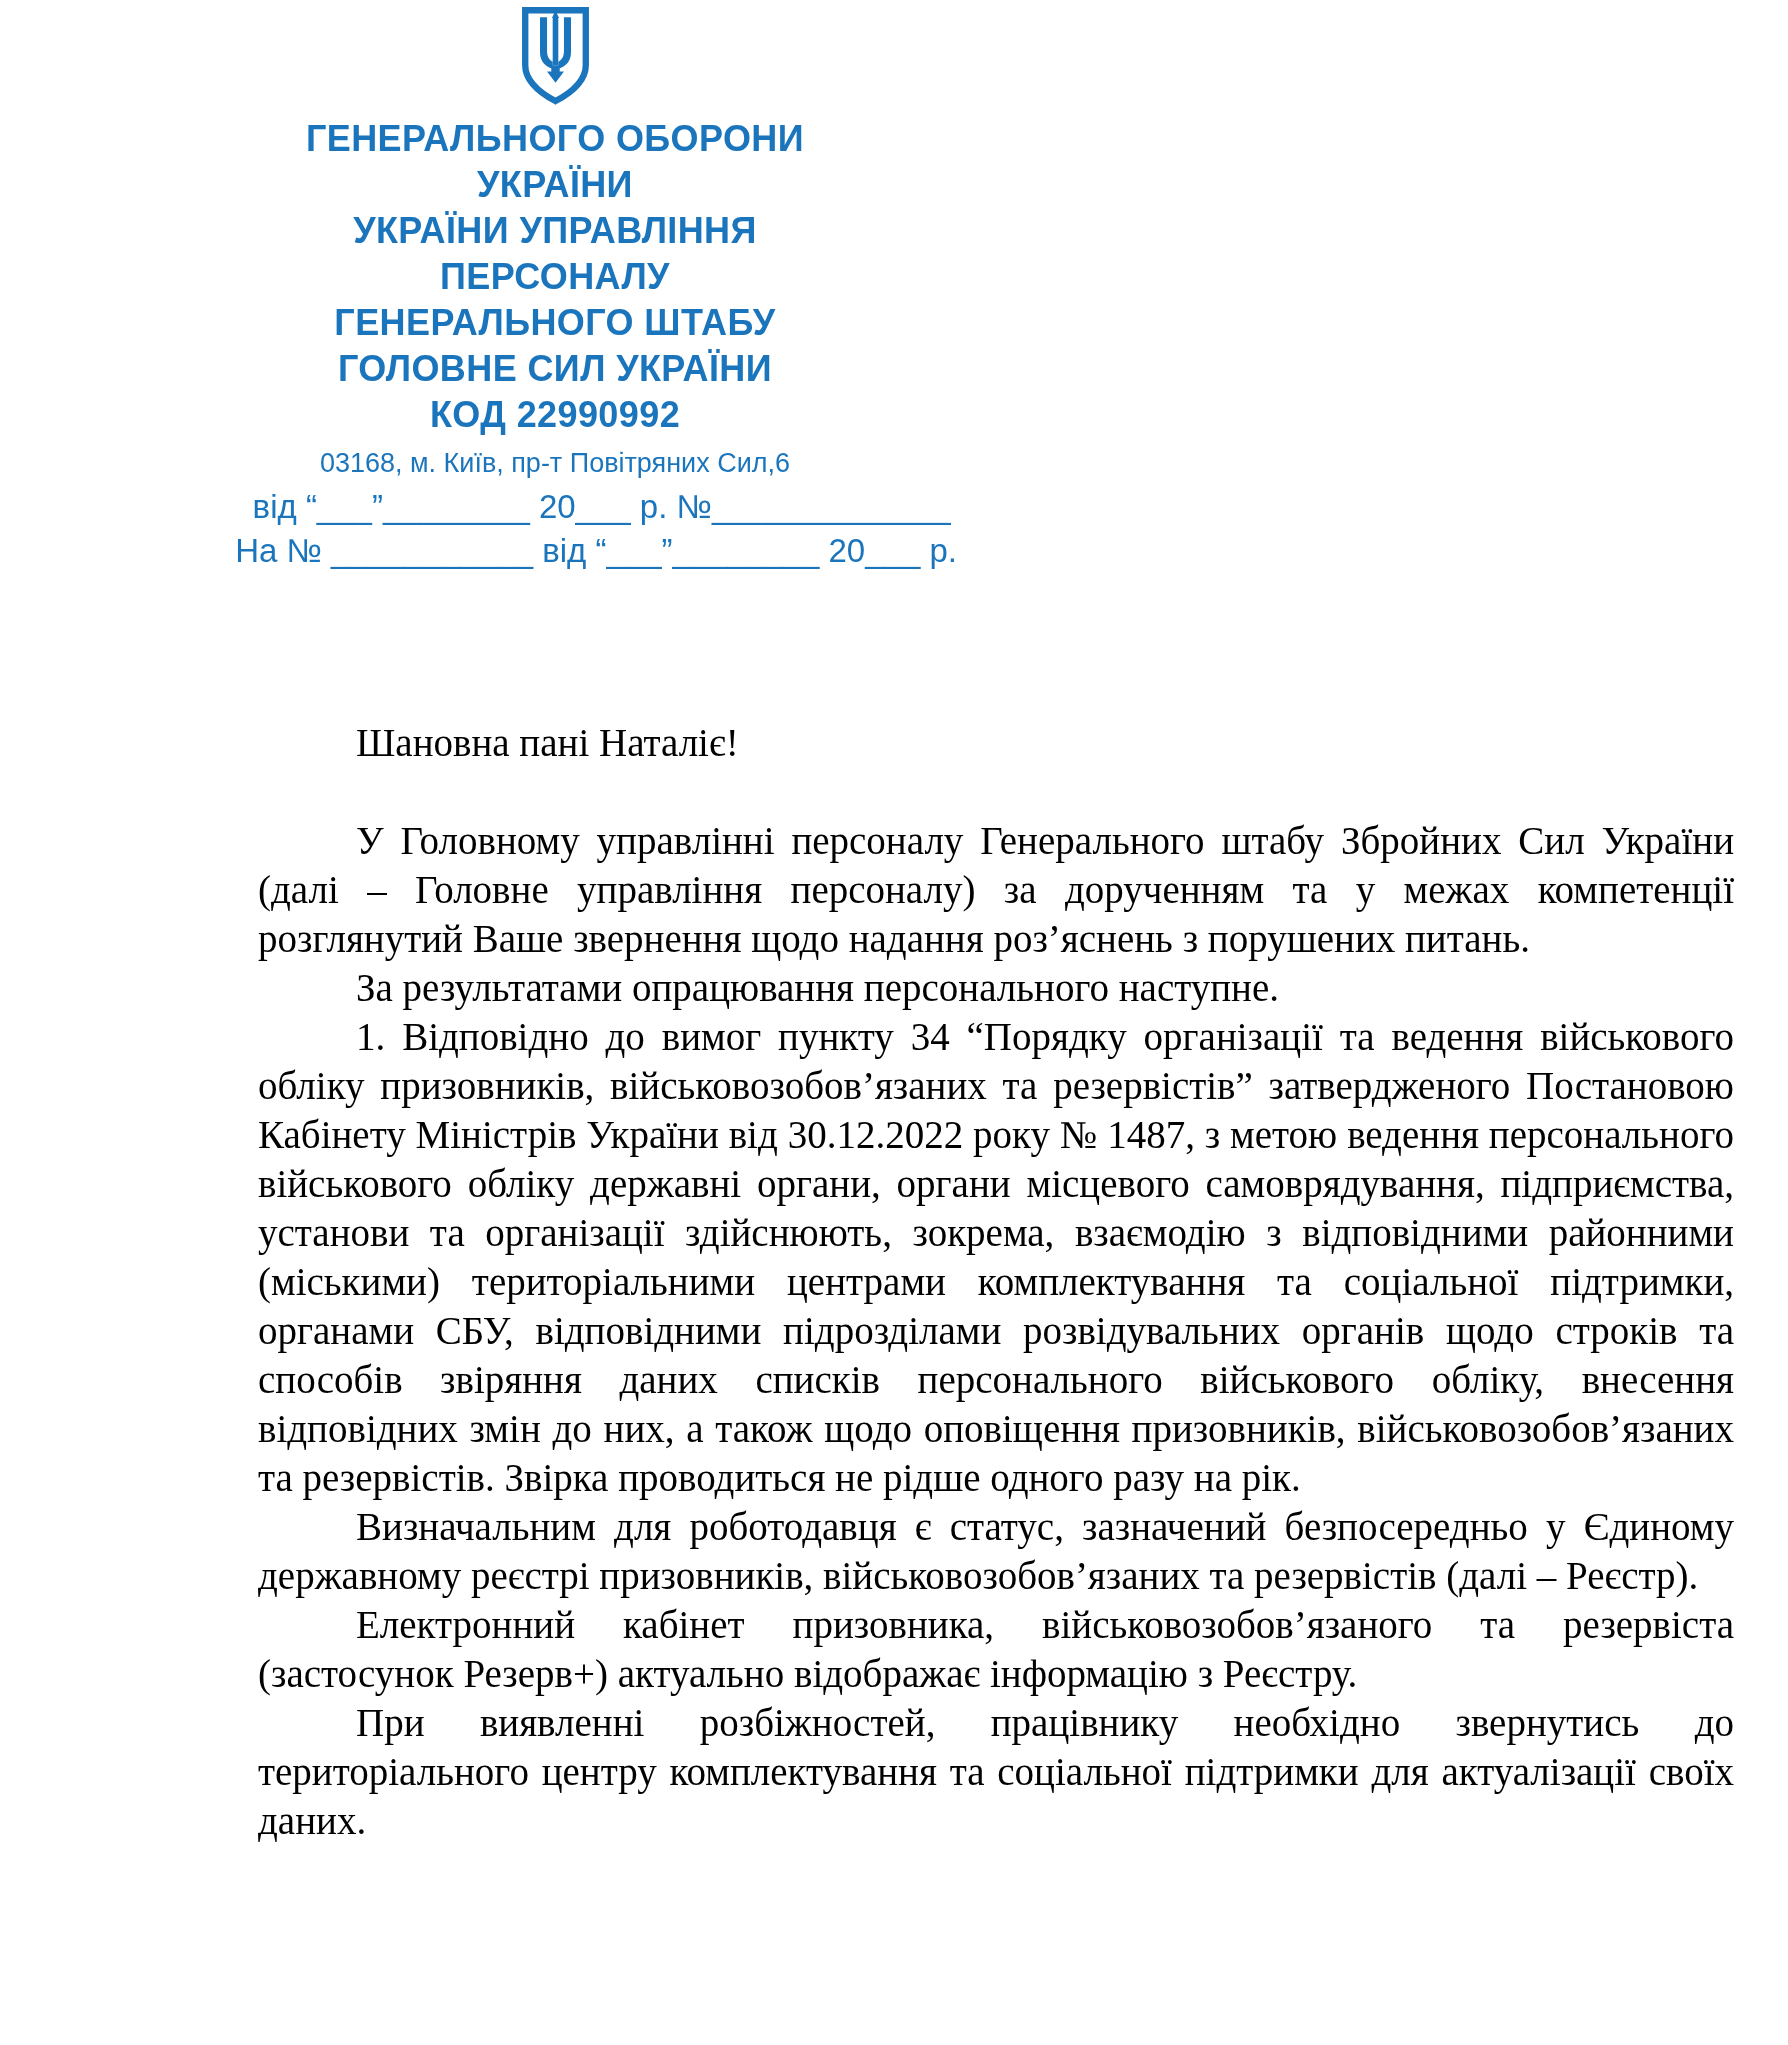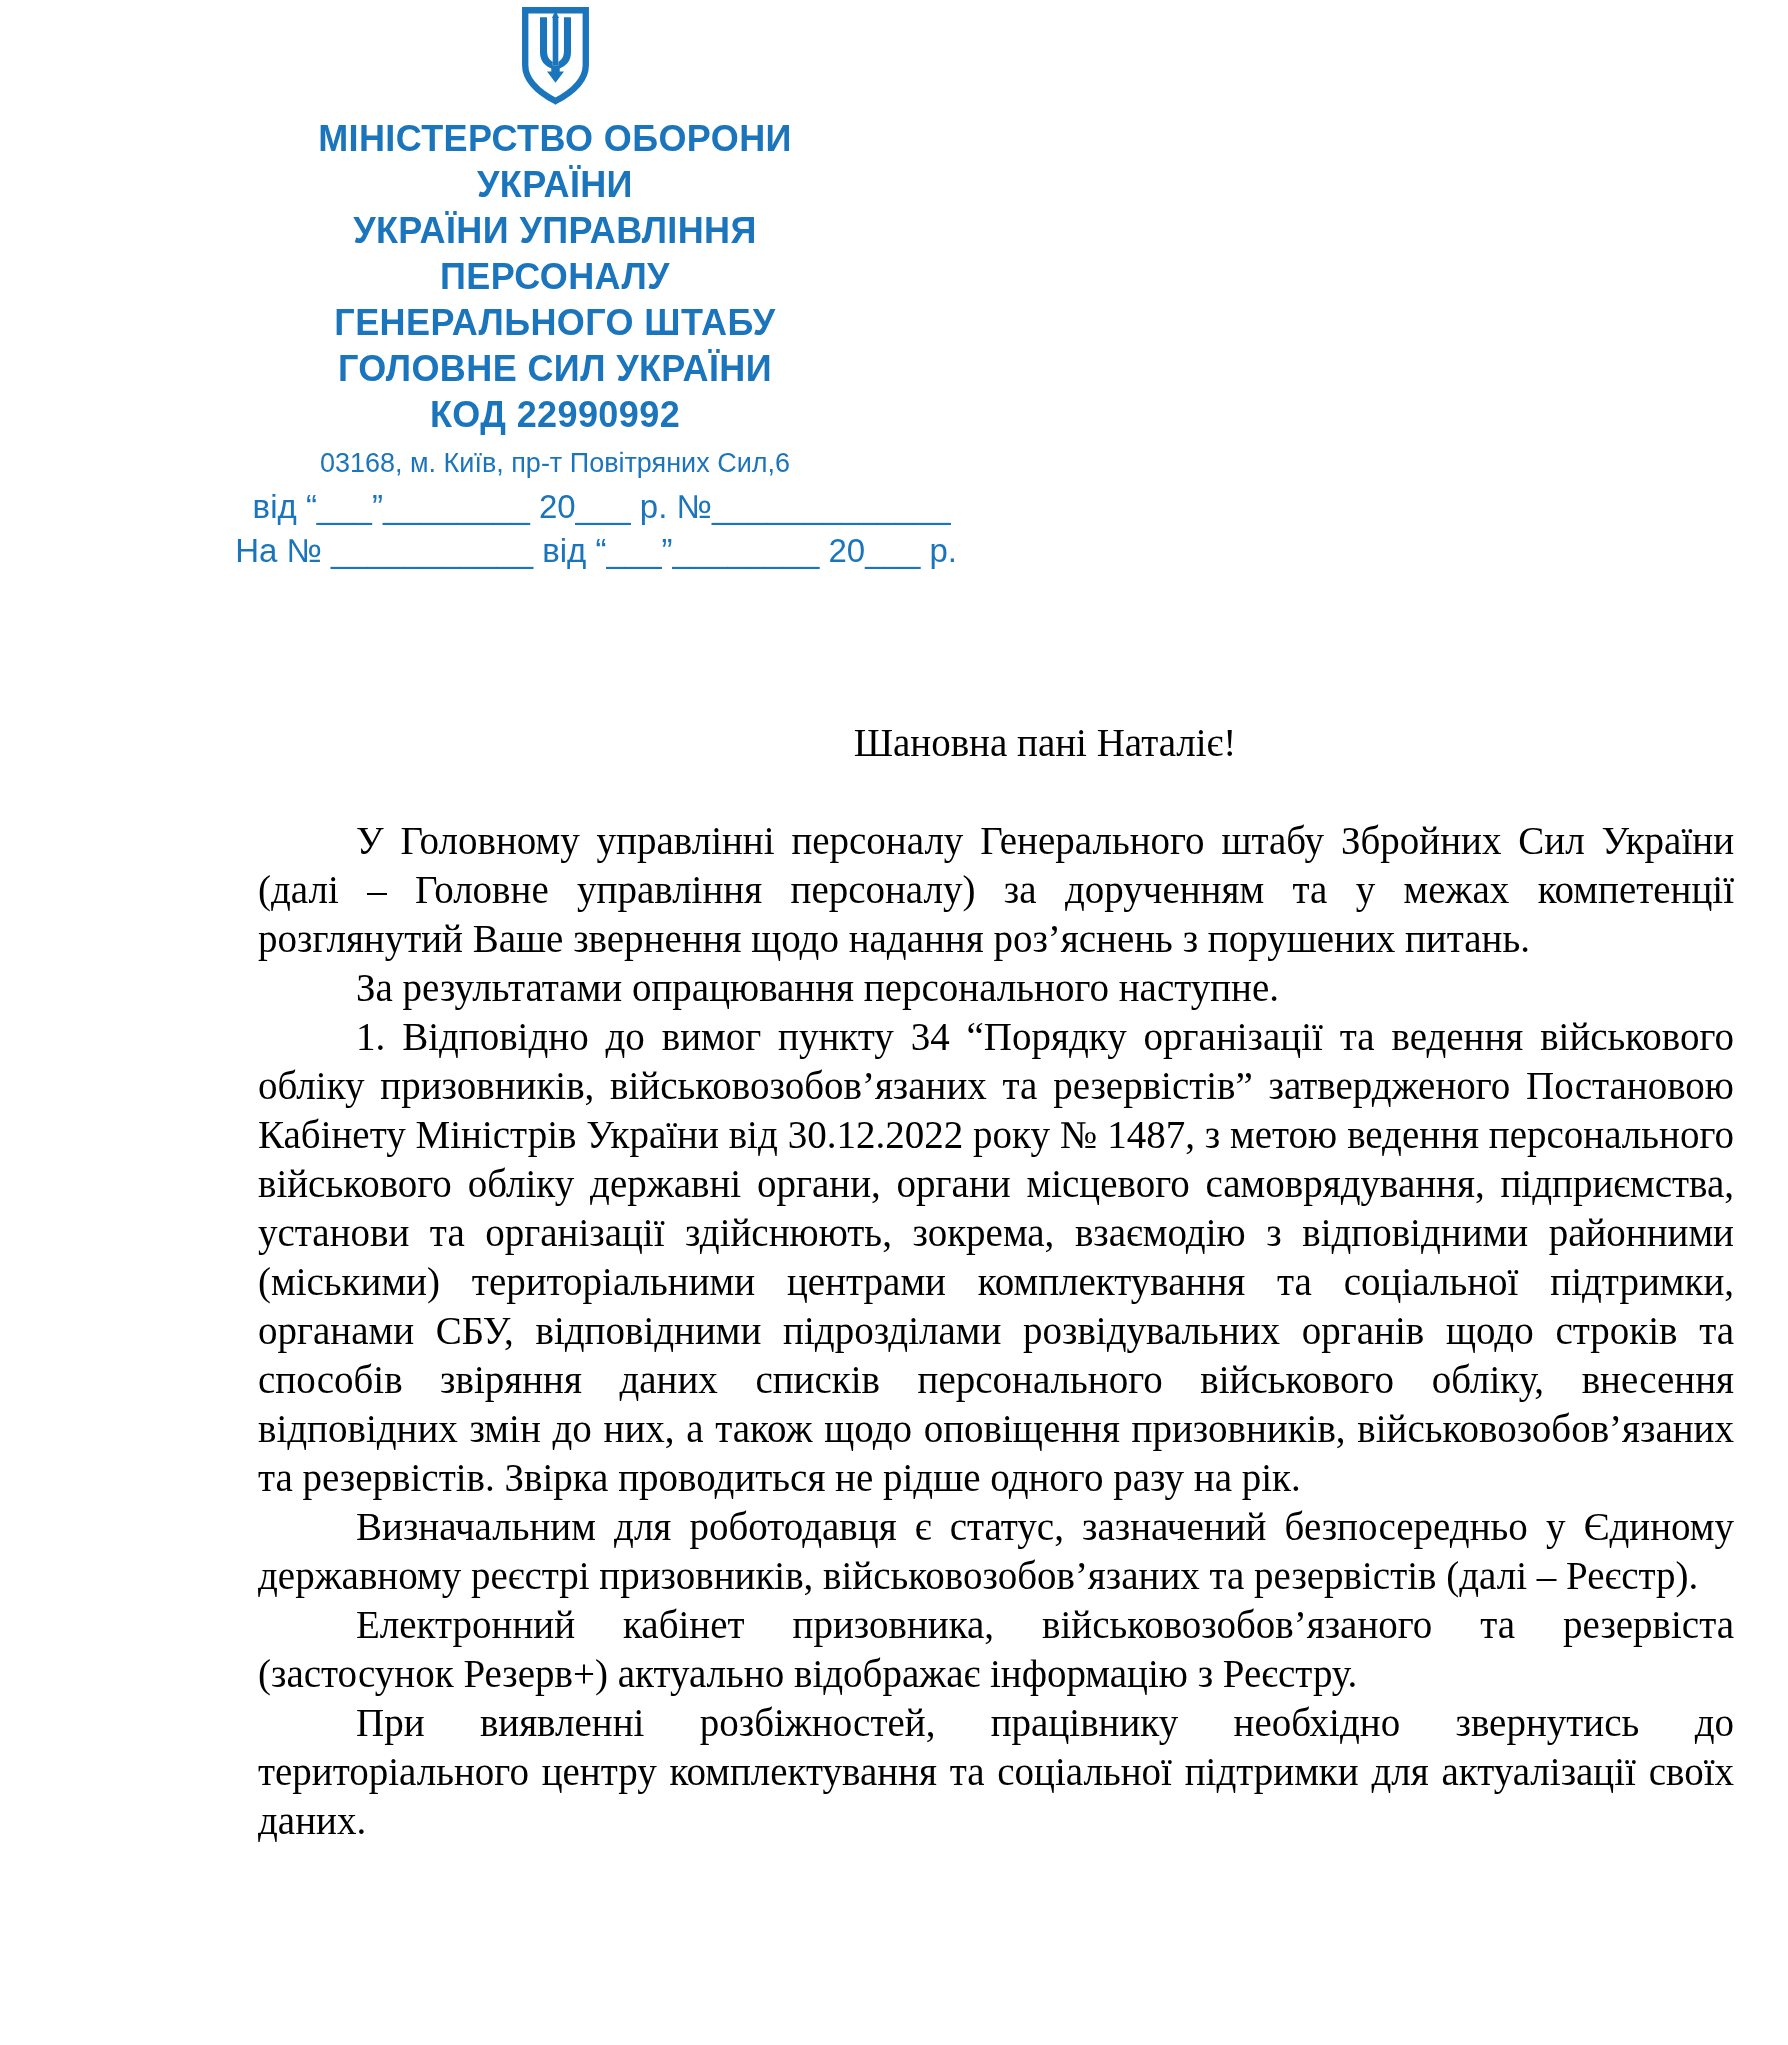--- a/index.html
+++ b/index.html
@@ -49,21 +49,20 @@
     top: 718px;
     width: 1476px;
     color: #000000;
     font-family: "Liberation Serif", "DejaVu Serif", serif;
     font-size: 39px;
     line-height: 49px;
     text-align: justify;
   }
   .body p { margin: 0; }
   .salutation {
-    text-align: center;
     text-indent: 98px;
     margin-bottom: 49px !important;
   }
   .para { text-indent: 98px; }
 </style>
 </head>
 <body>
 
 <div class="page">
 
@@ -74,21 +73,21 @@
         <g fill="#1b75bc">
           <path d="M28 16 h10 v48 c0 8 3 13 8 15 v10 c-11 -3 -18 -11 -18 -23 z"></path>
           <path d="M72 16 h-10 v48 c0 8 -3 13 -8 15 v10 c11 -3 18 -11 18 -23 z"></path>
           <path d="M46 16 h8 v68 h-8 z"></path>
           <path d="M45 17 l5 -11 5 11 z"></path>
           <path d="M44 84 h12 v9 h6 l-12 16 -12 -16 h6 z"></path>
         </g>
       </svg>
     </div>
     <div class="org">
-      <div>МІНІСТЕРСТВО ОБОРОНИ</div>
+      <div>ГЕНЕРАЛЬНОГО ОБОРОНИ</div>
       <div>УКРАЇНИ</div>
       <div>УКРАЇНИ УПРАВЛІННЯ</div>
       <div>ПЕРСОНАЛУ</div>
       <div>ГЕНЕРАЛЬНОГО ШТАБУ</div>
       <div>ГОЛОВНЕ СИЛ УКРАЇНИ</div>
       <div>КОД 22990992</div>
     </div>
     <div class="address">03168, м. Київ, пр-т Повітряних Сил,6</div>
     <div class="ref ref1">від “___”________ 20___ р. №_____________</div>
     <div class="ref ref2">На № ___________ від “___”________ 20___ р.</div>

